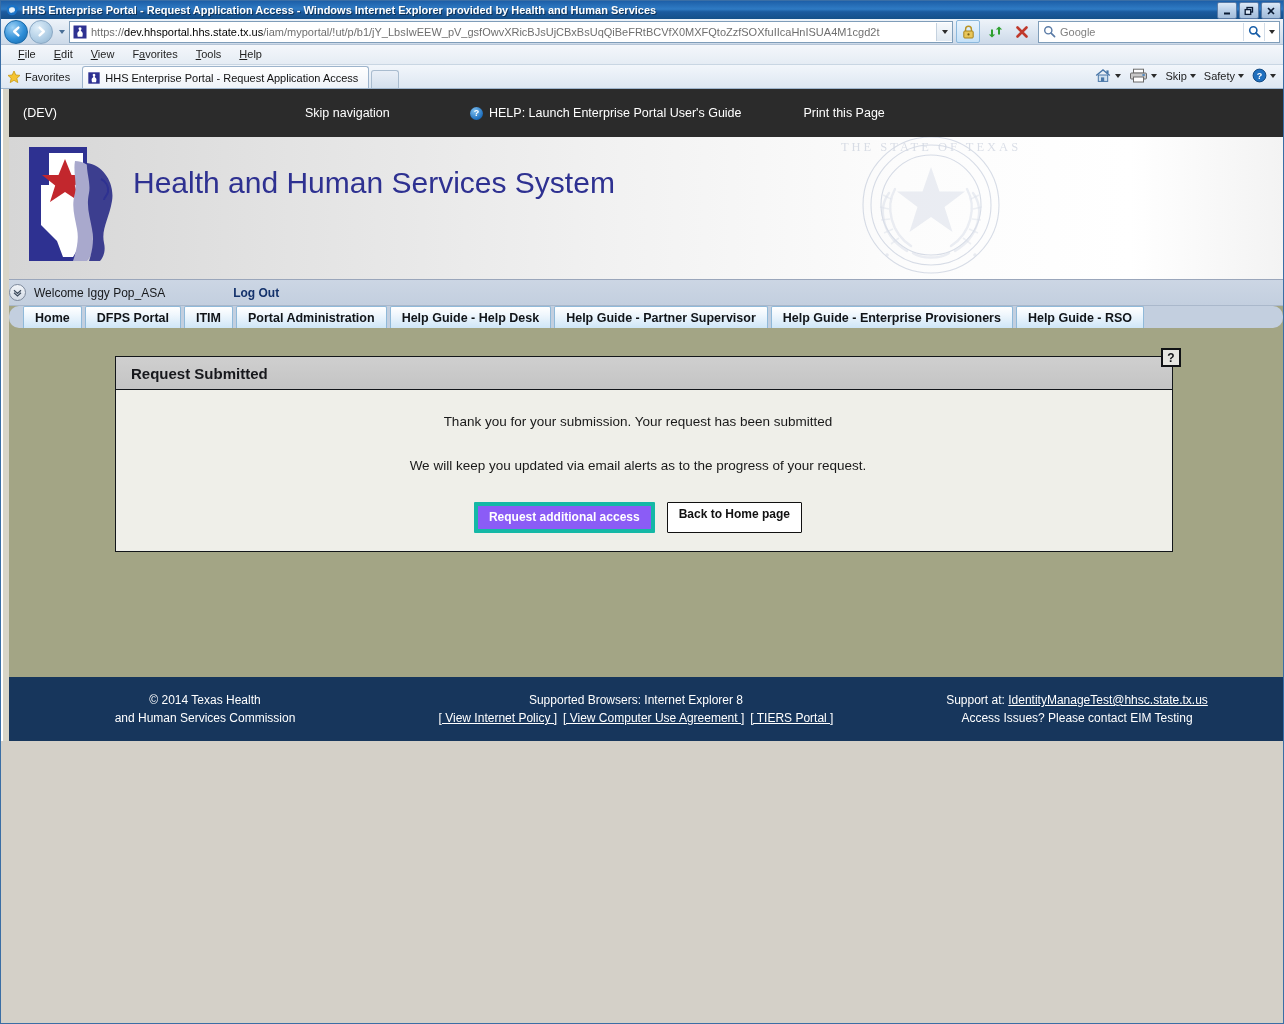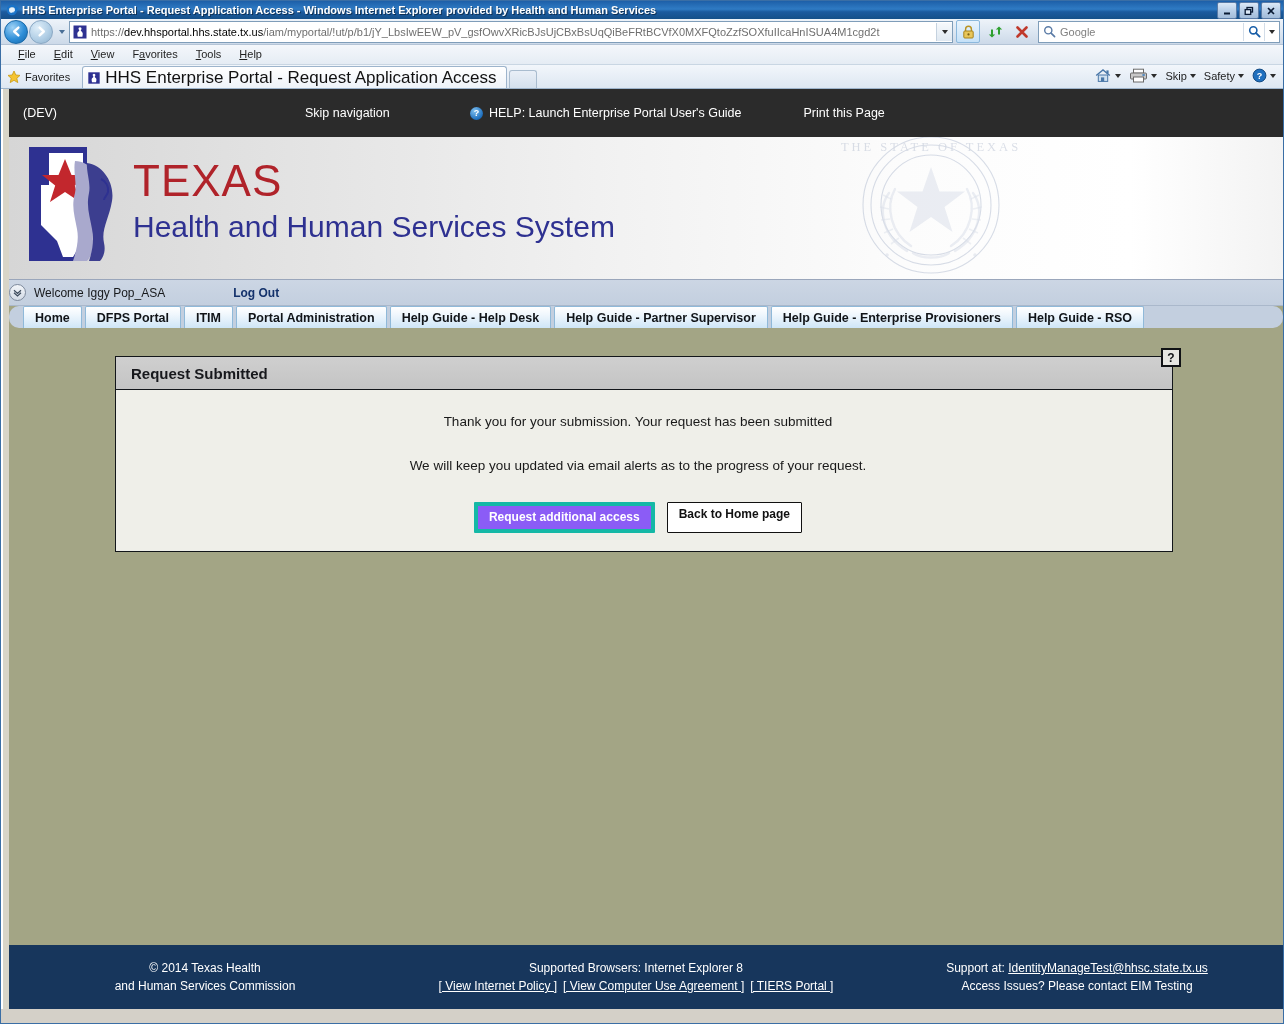--- a/index.html
+++ b/index.html
@@ -213,21 +213,21 @@
     height: 21px;
     background: linear-gradient(to bottom,#ffffff,#eef3f9);
     border: 1px solid #9db4cc;
     border-bottom: none;
     border-radius: 3px 3px 0 0;
     display: flex; align-items: center;
     padding: 0 10px 0 4px;
     margin-left: 4px;
     flex: 0 0 auto;
   }
-  .browser-tab .tlbl { font-size: 17px; color: #111; margin-left: 4px; white-space: nowrap; }
+  .browser-tab .tlbl { font-size: 11px; color: #111; margin-left: 4px; white-space: nowrap; }
   .newtab {
     width: 26px; height: 17px;
     background: linear-gradient(to bottom,#e9eff7,#d4e0ed);
     border: 1px solid #a9bccf;
     border-bottom: none;
     border-radius: 3px 3px 0 0;
     margin-left: 2px;
     margin-bottom: 0px;
     flex: 0 0 auto;
   }
@@ -245,21 +245,21 @@
     width: 0;height: 0;
     border-left: 3px solid transparent;
     border-right: 3px solid transparent;
     border-top: 4px solid #2b2b2b;
     margin-left: 3px;
   }
 
   
   .viewport {
     position: relative;
-    height: 920px;
+    height: 652px;
     background: #a3a585;
     overflow: hidden;
     display: flex;
   }
   .left-gutter {
     width: 8px;
     flex: 0 0 8px;
     background: linear-gradient(to right,#ffffff 0 2px,#d8d5c8 2px 8px);
   }
   .page {
@@ -708,21 +708,20 @@
             <svg viewBox="0 0 100 118" width="100" height="118">
               <rect x="2" y="2" width="58" height="114" fill="#2e3191"></rect>
               <path d="M22 8 L56 8 L56 26 L68 26 L70 50 L62 62 L58 92 L46 112 L36 112 L30 96 L14 80 L14 40 L22 40 Z" fill="#ffffff"></path>
               <path d="M38 14 L44.5 30 L61 30 L47.8 40.5 L53 57 L38 47 L23 57 L28.2 40.5 L15 30 L31.5 30 Z" fill="#c2272d"></path>
               <path d="M48 16 C64 16, 76 34, 74 52 C72 70, 64 82, 66 96 C67 104, 64 112, 60 116 L46 116 C50 104, 52 94, 50 84 C48 72, 44 62, 48 48 C50 38, 46 26, 48 16 Z" fill="#a9a9cd"></path>
               <path d="M60 18 C76 20, 88 38, 85 56 C82 74, 74 84, 77 98 C79 106, 76 113, 73 116 L62 116 C66 104, 67 94, 65 84 C63 72, 59 62, 62 48 C64 38, 59 26, 60 18 Z" fill="#3c3e8f"></path>
               <path d="M74 34 C79 36, 82 42, 81 47 C80 51, 77 52, 77 55" fill="none" stroke="#2e3191" stroke-width="2"></path>
             </svg>
           </span>
           <div class="logo-text">
-            <div class="logo-texas">TEXAS</div>
             <div class="logo-hhs">Health and Human Services System</div>
           </div>
         </div>
       </div>
 
       <div class="welcome">
         <span class="chev-circle">
           <svg width="11" height="11" viewBox="0 0 11 11">
               <path d="M2 3.2 L5.5 6.4 L9 3.2 M2 5.8 L5.5 9 L9 5.8" fill="none" stroke="#3c4a5c" stroke-width="1.2"></path>
             </svg>

